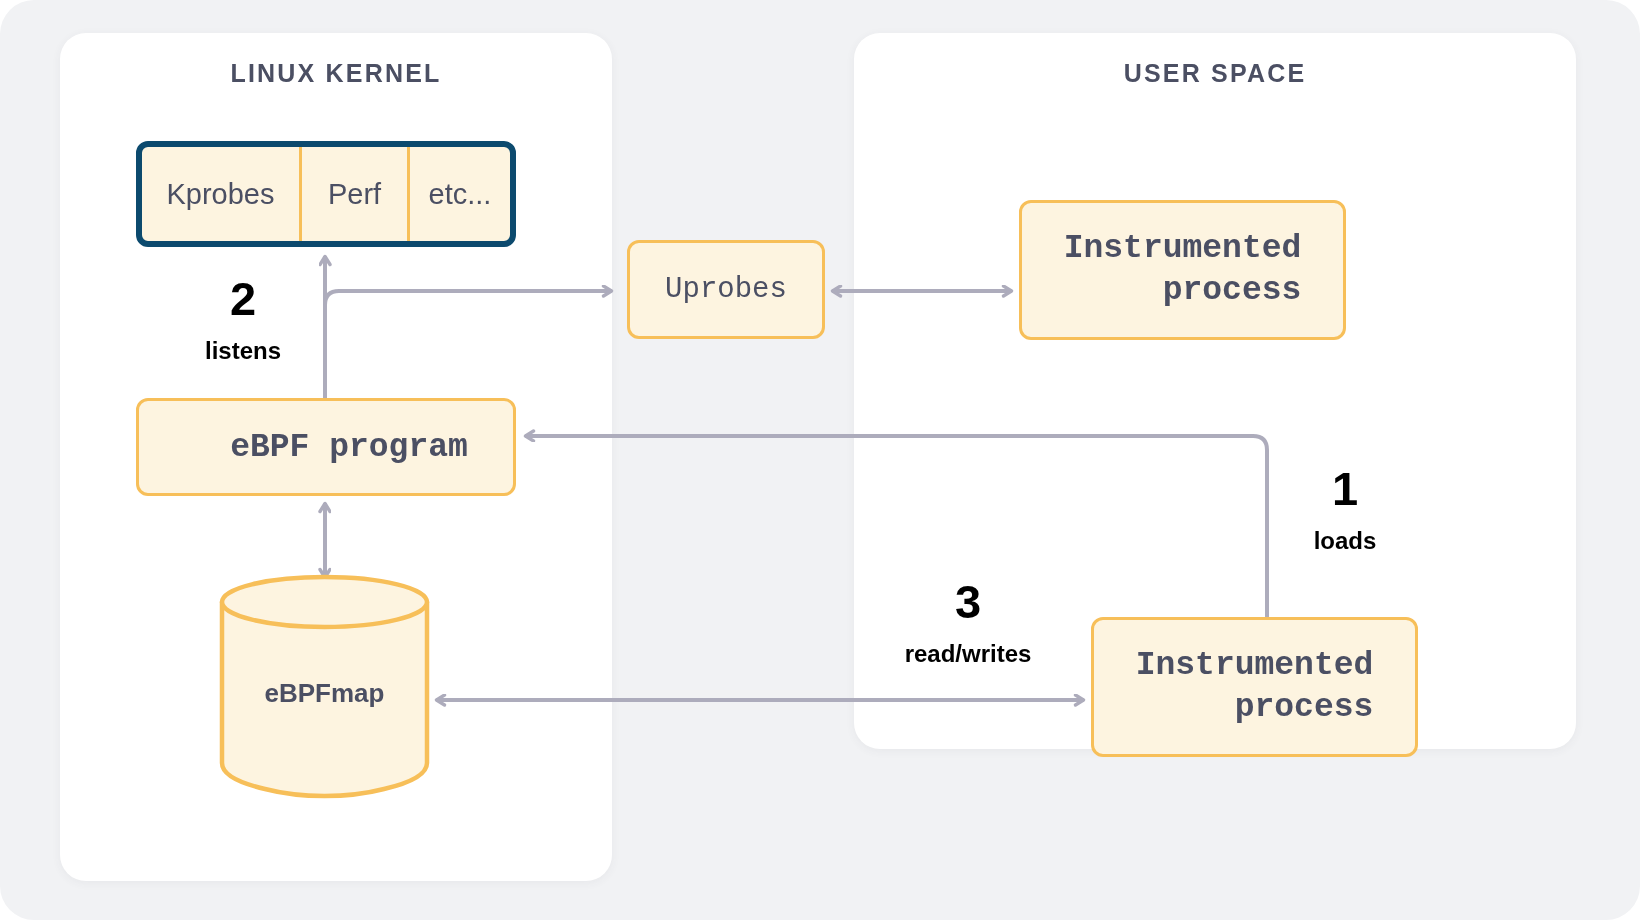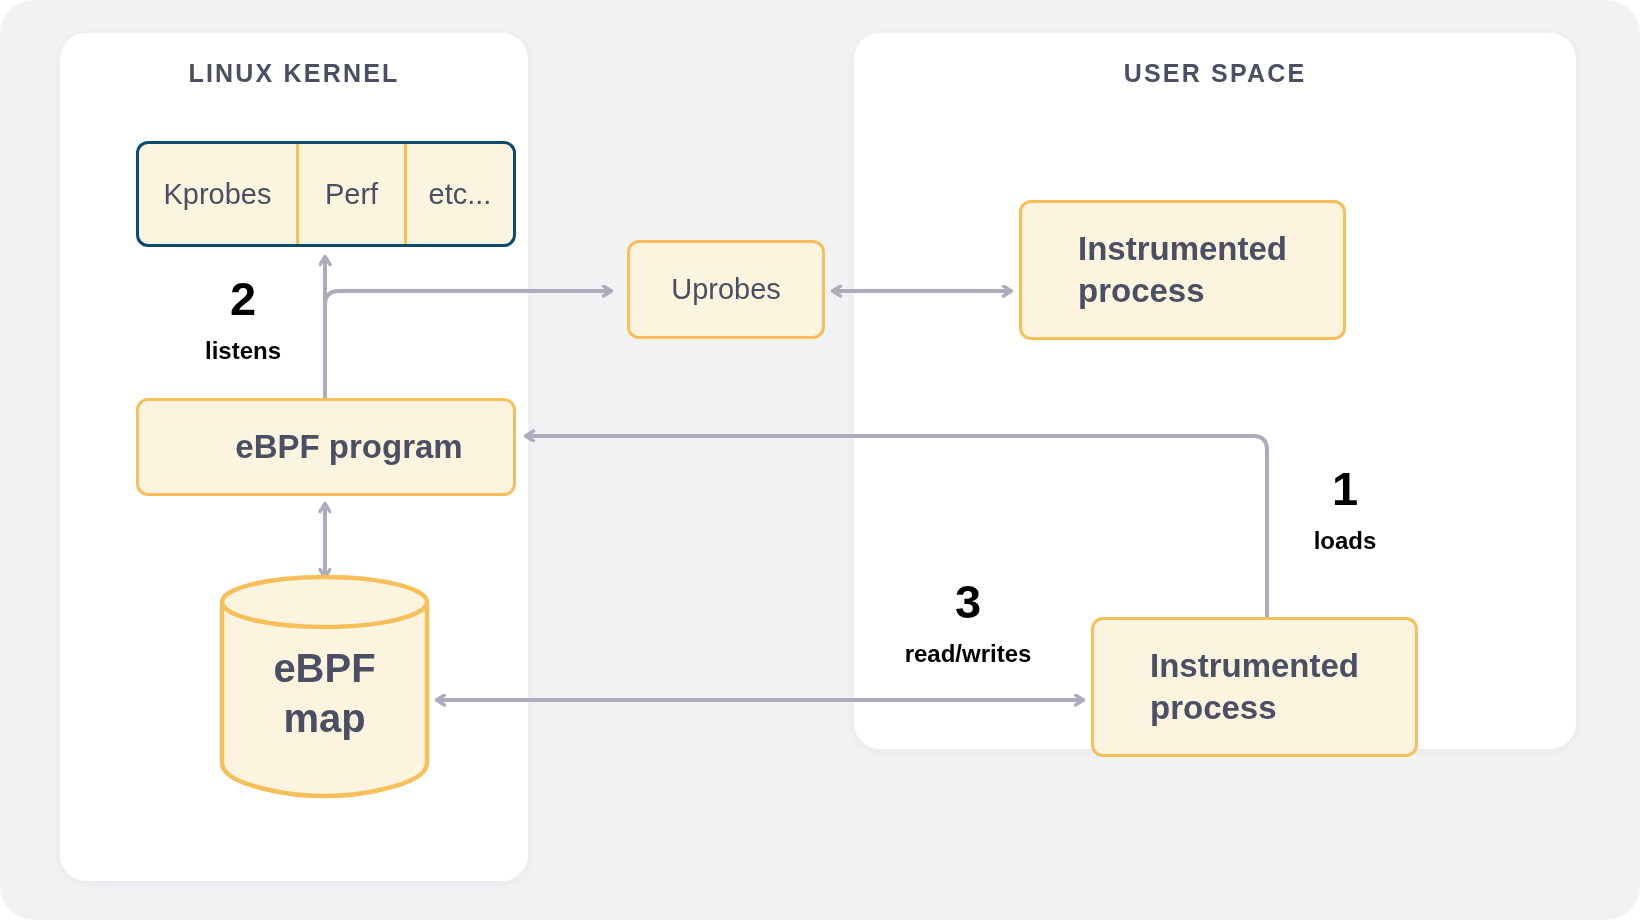--- a/index.html
+++ b/index.html
@@ -20,21 +20,21 @@
     background: #f1f2f4;
     border-radius: 34px;
     overflow: hidden;
   }
   .panel {
     position: absolute;
     background: #ffffff;
     border-radius: 26px;
     box-shadow: 0 2px 10px rgba(60,64,80,0.06);
   }
-  #panel-kernel { left: 60px; top: 33px; width: 468px; height: 848px; }
+  #panel-kernel { left: 60px; top: 33px; width: 552px; height: 848px; }
   #panel-user   { left: 854px; top: 33px; width: 722px; height: 716px; }
 
   .panel-title {
     position: absolute;
     width: 100%;
     top: 26px;
     text-align: center;
     font-size: 25px;
     font-weight: bold;
     letter-spacing: 2.2px;
@@ -50,31 +50,32 @@
 
   .node {
     position: absolute;
     background: #fdf4e0;
     border: 3px solid #f7bf59;
     border-radius: 12px;
     box-sizing: border-box;
     display: flex;
     align-items: center;
     justify-content: center;
-    text-align: left;
-    color: #4b4f63;
+    text-align: right;
+    color: #4b4f63;
+    font-family: Liberation Mono, monospace;
   }
 
   
   #probe-row {
     position: absolute;
     left: 136px; top: 141px;
     width: 380px; height: 106px;
     background: #fdf4e0;
-    border: 3px solid #0c4a6e;
+    border: 6px solid #0c4a6e;
     border-radius: 12px;
     box-sizing: border-box;
     display: flex;
   }
   #probe-row .cell {
     display: flex;
     align-items: center;
     justify-content: center;
     font-size: 29px;
     color: #4b4f63;
@@ -113,24 +114,23 @@
     position: absolute;
     left: 219px; top: 573px;
     width: 211px; height: 226px;
   }
   #ebpf-map svg { position: absolute; left: 0; top: 0; }
   #ebpf-map .map-label {
     position: absolute;
     left: 0; top: 0;
     width: 211px; height: 226px;
     display: flex;
-    flex-direction: column;
     align-items: center;
     justify-content: center;
-    font-size: 40px;
+    font-size: 26px;
     font-weight: bold;
     color: #4b4f63;
     line-height: 1.25;
     padding-top: 14px;
     box-sizing: border-box;
   }
 
   .step {
     position: absolute;
     text-align: center;

